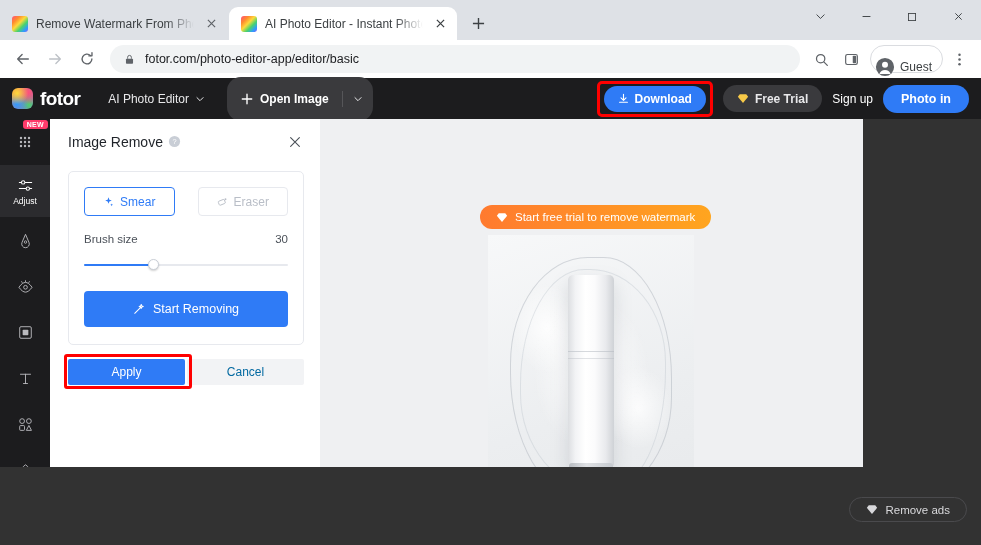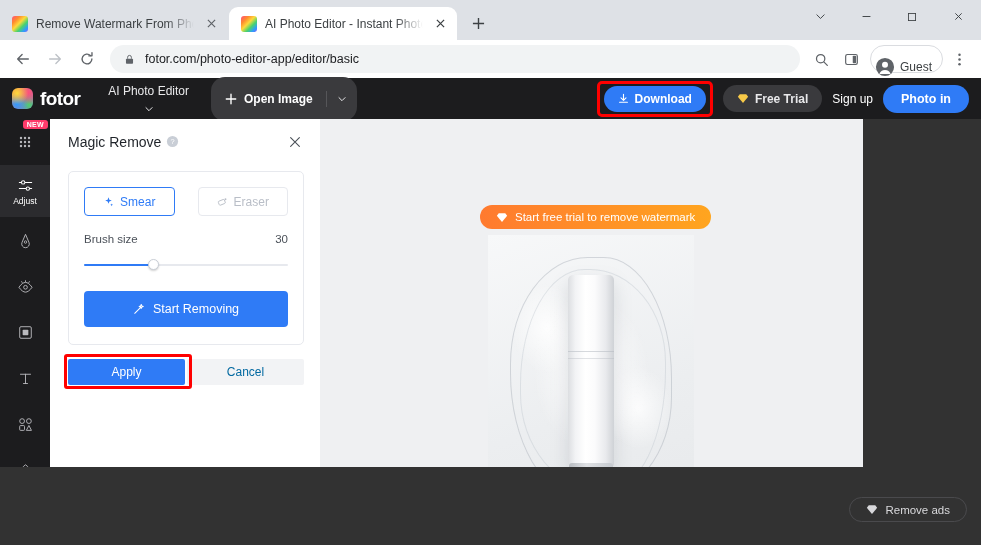--- a/index.html
+++ b/index.html
@@ -103,21 +103,21 @@
       radial-gradient(circle at 22% 78%, #2f9bff 0%, transparent 52%),
       radial-gradient(circle at 80% 80%, #4ad36b 0%, transparent 52%),
       linear-gradient(135deg, #ff8c2e, #8b5cf6);
   }
   .logo-text {
     font-size: 19px; font-weight: bold; color: #fff;
     letter-spacing: -0.6px;
   }
   .hdr-select {
     margin-left: 28px; display: flex; align-items: center; gap: 6px;
-    font-size: 12px; color: #e8e8ea; flex-direction: column;
+    font-size: 12px; color: #e8e8ea;
   }
   .open-image {
     margin-left: 22px; height: 44px;
     background: #3a3a3d; border-radius: 14px;
     display: flex; align-items: center; color: #fff;
   }
   .open-image .oi-main {
     display: flex; align-items: center; gap: 7px;
     padding: 0 13px 0 14px; font-size: 12px; font-weight: bold;
   }
@@ -607,21 +607,21 @@
             <circle cx="7.9" cy="11" r="1"></circle>
             <circle cx="11" cy="11" r="1"></circle>
             <circle cx="14.1" cy="11" r="1"></circle>
           </g>
       </svg>
     </div>
   </div>
 
   <div class="panel">
     <div class="panel-head">
-      <div class="panel-title">Magic Remove</div>
+      <div class="panel-title">Image Remove</div>
       <div class="panel-help">
         <svg viewBox="0 0 14 14" width="13" height="13">
             <circle cx="7" cy="7" r="6" fill="#c9ced6"></circle>
             <text x="7" y="10.2" font-size="8" fill="#fff" text-anchor="middle" font-family="Liberation Sans, sans-serif">?</text>
           </svg>
       </div>
       <div class="panel-close">
         <svg viewBox="0 0 16 16" width="14" height="14">
             <path d="M3 3l10 10M13 3L3 13" stroke="#4b5159" stroke-width="1.3" stroke-linecap="round"></path>
           </svg>

